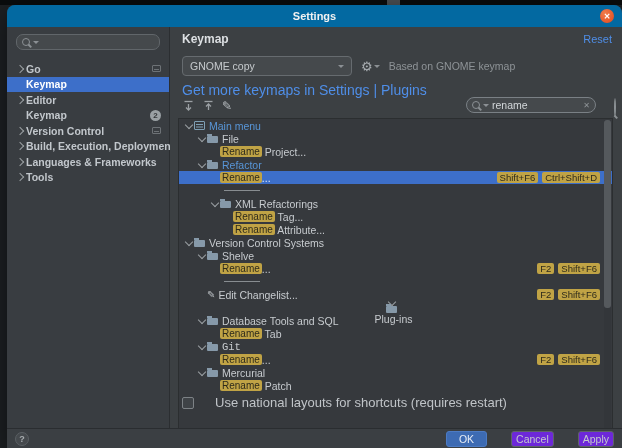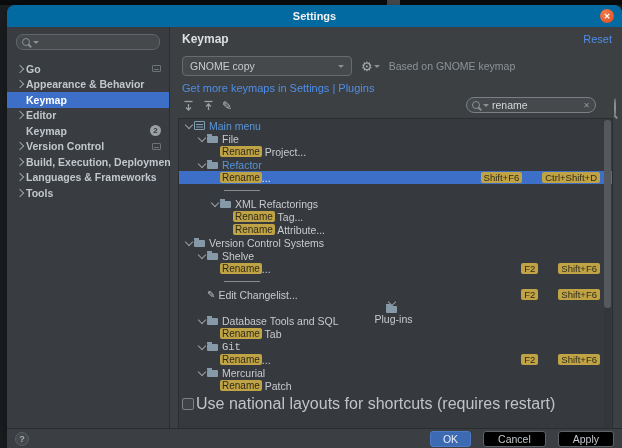--- a/index.html
+++ b/index.html
@@ -44,21 +44,21 @@
 
   .main{flex:1;position:relative;background:#3c4043;border-radius:0}
   .km-title{position:absolute;top:5px;left:12px;font-size:12px;font-weight:bold;color:#dcdfe2}
   .reset-link{position:absolute;top:6px;right:10px;font-size:11px;color:#4f8ee8;cursor:pointer}
   .km-controls{position:absolute;top:29px;left:12px;display:flex;align-items:center;gap:9px}
   .dropdown{width:170px;height:20px;background:#45494c;border:1px solid #666b6f;border-radius:4px;
             box-sizing:border-box;display:flex;align-items:center;padding:0 7px;font-size:10.5px;color:#c6cacd}
   .dropdown .tiny-caret{margin-left:auto}
   .gear{font-size:13px;color:#a8adb1;line-height:13px}
   .based-on{font-size:10.5px;color:#8e9397}
-  .km-link{position:absolute;top:55px;left:12px;font-size:11px;color:#4f8ee8;cursor:pointer}
+  .km-link{position:absolute;top:55px;left:12px;font-size:14px;color:#4f8ee8;cursor:pointer}
   .tb-icons{position:absolute;top:72px;left:12px;display:flex;gap:7px;align-items:center}
   .tb-icons svg{display:block}
   .pencil{font-size:12px;color:#b9bec2;line-height:12px}
   .km-search{position:absolute;top:70px;right:26px;width:130px;height:16px;background:#45494c;
              border:1px solid #7a8085;border-radius:8px;box-sizing:border-box;display:flex;
              align-items:center;padding:0 5px;gap:3px;font-size:10.5px;color:#d3d7da}
   .clear-x{margin-left:auto;color:#8f9498;font-size:8px}
   .find-ic{position:absolute;top:72px;right:6px}
   .find-ic .mag{width:8px;height:8px}
 
@@ -70,38 +70,38 @@
   .cgap{width:11px;flex:none;display:flex;justify-content:center}
   .tlabel{margin-left:4px;white-space:nowrap}
   .accent{color:#5896d8}
   .fold{width:11px;height:7px;flex:none;background:#8699a9;border-radius:1px;position:relative;margin-top:1px}
   .fold:before{content:"";position:absolute;top:-2px;left:0;width:5px;height:2px;background:#8699a9}
   .menu-ic{width:11px;height:9px;flex:none;border:1px solid #7fa0b5;border-radius:1px;box-sizing:border-box;position:relative}
   .menu-ic:before{content:"";position:absolute;left:1px;right:1px;top:1.5px;height:1px;background:#7fa0b5;
                   box-shadow:0 2.5px 0 #7fa0b5}
   .chip{background:#c0a345;color:#2e2b1b;border-radius:2px;padding:0 2px;font-size:10px;line-height:11px;white-space:pre}
   .tpart{white-space:pre}
-  .keys{margin-left:auto;display:flex;gap:20px}
+  .keys{margin-left:auto;display:flex;gap:4px}
   .key{background:#c0a345;color:#2e2b1b;border-radius:2px;padding:0 3px;font-size:9.5px;line-height:11px;white-space:nowrap}
   .sepline{width:36px;height:1px;background:#888d91;margin-left:4px}
   .vscroll{position:absolute;top:1px;right:1px;width:7px;bottom:1px;background:#33363a}
   .vthumb{position:absolute;top:0;left:0;right:0;height:188px;background:#55595d;border-radius:3px}
 
-  .chk-row{position:absolute;top:368px;left:12px;display:flex;align-items:center;gap:2px;
-           font-size:16px;color:#c0c4c8}
+  .chk-row{position:absolute;top:368px;left:12px;display:flex;align-items:center;gap:21px;
+           font-size:13px;color:#c0c4c8}
   .chk-box{width:10px;height:10px;border:1px solid #7d8286;border-radius:2px;background:#3f4347}
 
   .bottombar{position:absolute;left:0;right:0;bottom:0;height:20px;background:#3b3f43;
              border-top:1px solid #2a2d30;display:flex;align-items:center;padding:0 8px;gap:8px;box-sizing:border-box}
   .helpbtn{width:14px;height:14px;border-radius:50%;background:#45494d;border:1px solid #5a5f63;
            color:#a8adb1;font-size:9px;font-weight:bold;display:flex;align-items:center;justify-content:center;box-sizing:border-box}
-  .btns{margin-left:auto;display:flex;gap:12px}
+  .btns{margin-left:auto;display:flex;gap:24px}
   .btn{height:16px;border-radius:3px;font-size:10.5px;display:flex;align-items:center;box-sizing:border-box}
   .btn.primary{background:#3d6bb3;border:1px solid #4c7bc4;color:#e6ecf5;padding:0 12px}
-  .btn.plain{background:#000000;border:1px solid #5e6367;color:#c3c8cc;padding:0 14px}
+  .btn.plain{background:#6d28d9;border:1px solid #5e6367;color:#c3c8cc;padding:0 4px}
 </style>
 </head>
 <body>
 
 <div class="desk-top"></div>
 <div class="desk-notch"></div>
 
 <div class="dialog">
 
   <div class="titlebar">
@@ -117,27 +117,20 @@
       </div>
       <div id="side-items">
           <div class="side-item">
             <span class="side-chev">
               <span class="chev right"></span>
             </span>
             <span>Go</span>
             <span class="trail">
               <span class="scope-ic"></span>
             </span>
-          </div>
-          <div class="side-item">
-            <span class="side-chev">
-              <span class="chev right"></span>
-            </span>
-            <span>Appearance &amp; Behavior</span>
-            <span class="trail"></span>
           </div>
           <div class="side-item sel">
             <span class="side-chev"></span>
             <span>Keymap</span>
             <span class="trail"></span>
           </div>
           <div class="side-item">
             <span class="side-chev">
               <span class="chev right"></span>
             </span>

